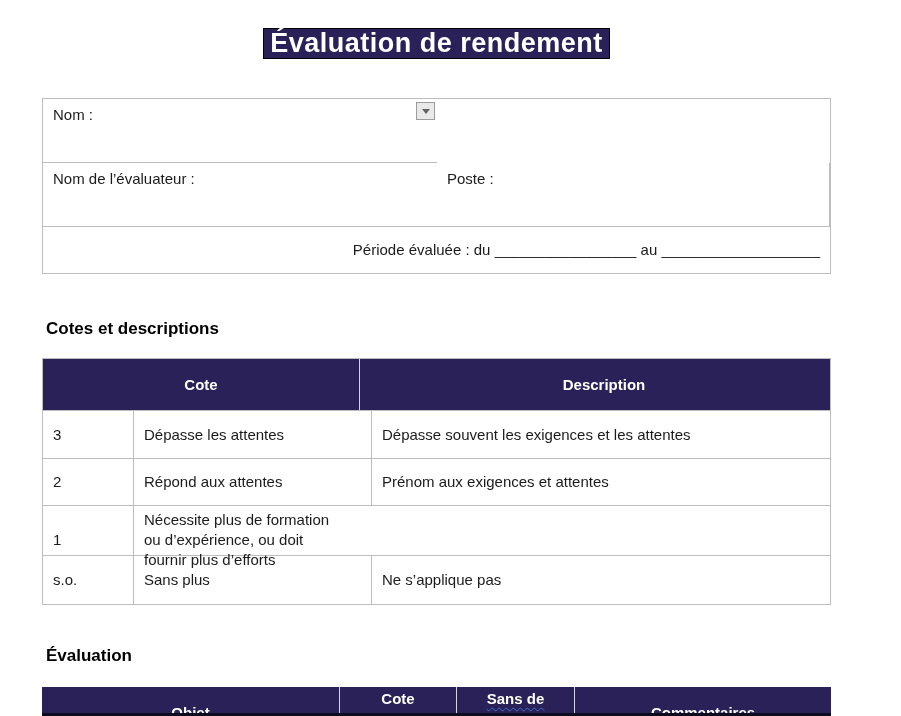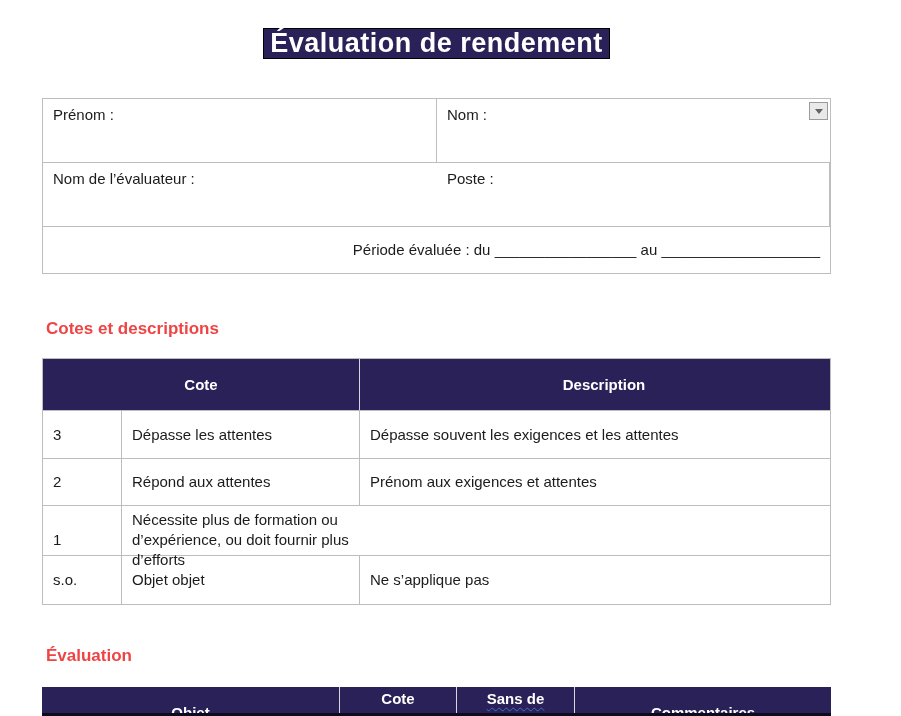--- a/index.html
+++ b/index.html
@@ -40,39 +40,39 @@
     position:absolute; top:3px; right:2px;
     width:19px; height:18px;
     background:#E9E9E9;
     border:1px solid #9C9C9C;
     display:flex; align-items:center; justify-content:center;
     cursor:pointer;
   }
   .dd-tri { width:0; height:0; border-left:4px solid transparent; border-right:4px solid transparent; border-top:5px solid #636363; }
 
   
-  .section-heading { position:absolute; left:46px; font-size:17px; font-weight:bold; color:#ef4444; }
+  .section-heading { position:absolute; left:46px; font-size:17px; font-weight:bold; color:#000000; }
   .heading-cotes { top:319px; }
   .heading-eval  { top:646px; }
 
   
   .cotes-table { position:absolute; left:42px; top:358px; width:789px; border:1px solid #BDBDBD; background:#fff; }
   .ct-header {
     display:grid; grid-template-columns:316px 471px;
     background:#2B2159; color:#fff; font-weight:bold; font-size:15px; height:51px;
   }
   .ct-hcell { display:flex; align-items:center; justify-content:center; }
   .ct-hcell.divided { border-left:1px solid #D6D6DE;padding-left:18px; }
   .ct-row { display:grid; grid-template-columns:78px 238px 471px; border-top:1px solid #BDBDBD; font-size:15px; }
   .ct-row.rh1 { height:48px; }
   .ct-row.rh2 { height:47px; }
   .ct-row.rh3 { height:50px; }
   .ct-row.rh4 { height:49px;text-align:right; }
   .ct-cell { display:flex; align-items:center; padding:4px 10px; line-height:20px; }
-  .ct-cell.divided { border-left:1px solid #BDBDBD; }
+  .ct-cell.divided { border-left:1px solid #BDBDBD;margin-left:12px; }
 
   
   .eval-header {
     position:absolute; left:42px; top:687px; width:789px; height:50px;
     background:#2B2159; color:#fff; font-weight:bold; font-size:15px;
     display:grid; grid-template-columns:297px 117px 118px 257px;
   }
   .ev-cell { display:flex; justify-content:center; }
   .ev-cell.divided { border-left:1px solid #D6D6DE; }
   .ev-top { align-items:flex-start; padding-top:3px; }
@@ -90,23 +90,20 @@
 <body>
 
 <div class="page">
 
   <div class="title-band">
     <span class="doc-title">Évaluation de rendement</span>
   </div>
 
   <div class="info-table">
     <div class="info-row bordered">
-      <div class="info-cell left">
-        <span>Prénom :</span>
-      </div>
       <div class="info-cell">
         <span>Nom :</span>
         <div class="dd-btn">
           <div class="dd-tri"></div>
         </div>
       </div>
     </div>
     <div class="info-row bordered">
       <div class="info-cell">
         <span>Nom de l’évaluateur :</span>
@@ -137,21 +134,21 @@
       <div class="ct-cell">2</div>
       <div class="ct-cell divided">Répond aux attentes</div>
       <div class="ct-cell divided">Prénom aux exigences et attentes</div>
     </div>
     <div class="ct-row rh3">
       <div class="ct-cell">1</div>
       <div class="ct-cell divided">Nécessite plus de formation ou d’expérience, ou doit fournir plus d’efforts</div>
     </div>
     <div class="ct-row rh4">
       <div class="ct-cell">s.o.</div>
-      <div class="ct-cell divided">Objet objet</div>
+      <div class="ct-cell divided">Sans plus</div>
       <div class="ct-cell divided">Ne s’applique pas</div>
     </div>
   </div>
 
   <div class="section-heading heading-eval">Évaluation</div>
 
   <div class="eval-header">
     <div class="ev-cell ev-mid">Objet</div>
     <div class="ev-cell ev-top divided">Cote</div>
     <div class="ev-cell ev-top divided">

